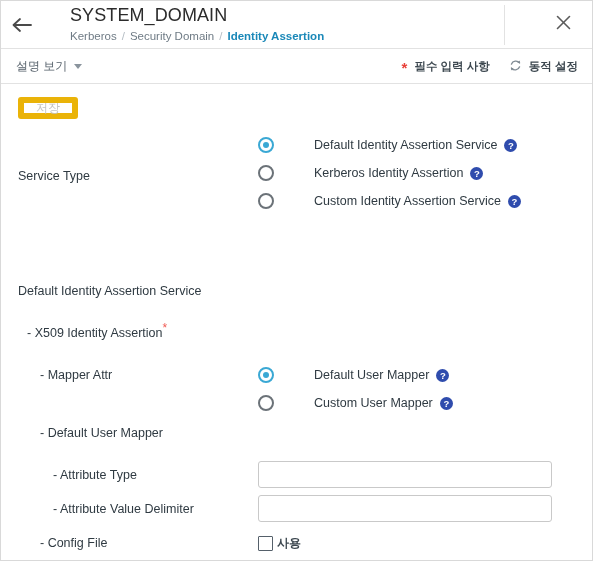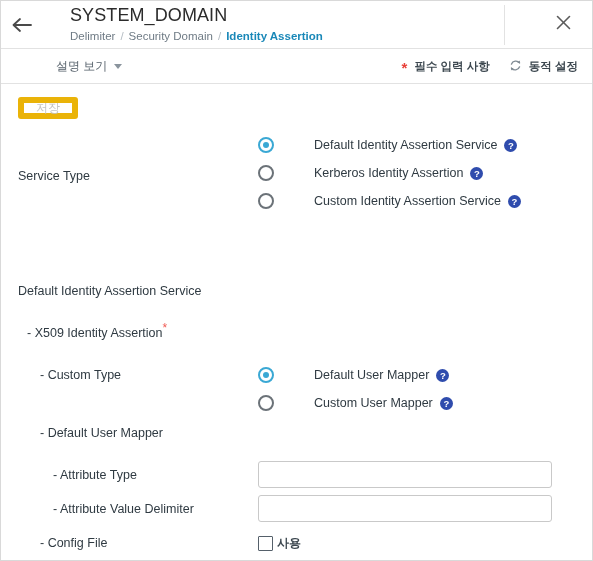--- a/index.html
+++ b/index.html
@@ -108,21 +108,20 @@
     flex: 0 0 auto;
   }
 
   .desc-toggle {
     display: flex;
     align-items: center;
     gap: 7px;
     font-size: 12px;
     color: #55606a;
     cursor: pointer;
-    margin-left: 40px;
   }
   .caret-down {
     width: 0; height: 0;
     border-left: 4.5px solid transparent;
     border-right: 4.5px solid transparent;
     border-top: 5px solid #8a949d;
   }
 
   .toolbar-right {
     display: flex;
@@ -299,21 +298,21 @@
         <svg width="22" height="16" viewBox="0 0 22 16">
           <path d="M9 2 L2.5 8 L9 14" fill="none" stroke="#4a4a4a" stroke-width="1.8" stroke-linecap="round" stroke-linejoin="round"></path>
           <line x1="2.8" y1="8" x2="20" y2="8" stroke="#4a4a4a" stroke-width="1.8" stroke-linecap="round"></line>
         </svg>
       </span>
     </div>
 
     <div class="header-titles">
       <div class="page-title">SYSTEM_DOMAIN</div>
       <div class="breadcrumb">
-        <span class="crumb">Delimiter</span>
+        <span class="crumb">Kerberos</span>
         <span class="crumb-sep">/</span>
         <span class="crumb">Security Domain</span>
         <span class="crumb-sep">/</span>
         <span class="crumb-active">Identity Assertion</span>
       </div>
     </div>
 
     <div class="header-divider"></div>
 
     <div class="close-btn">
@@ -387,21 +386,21 @@
 
       <div class="row">
         <div class="lbl lbl-l1">
           <span>- X509 Identity Assertion</span><span class="star">*</span>
         </div>
       </div>
 
       <div class="row-spacer-lg"></div>
 
       <div class="row">
-        <div class="lbl lbl-l2">- Custom Type</div>
+        <div class="lbl lbl-l2">- Mapper Attr</div>
         <div class="control-col">
           <div class="radio-line">
             <span class="radio radio-on"></span>
             <span class="radio-label">Default User Mapper</span>
             <span class="help-icon">?</span>
           </div>
           <div class="radio-line">
             <span class="radio"></span>
             <span class="radio-label">Custom User Mapper</span>
             <span class="help-icon">?</span>

